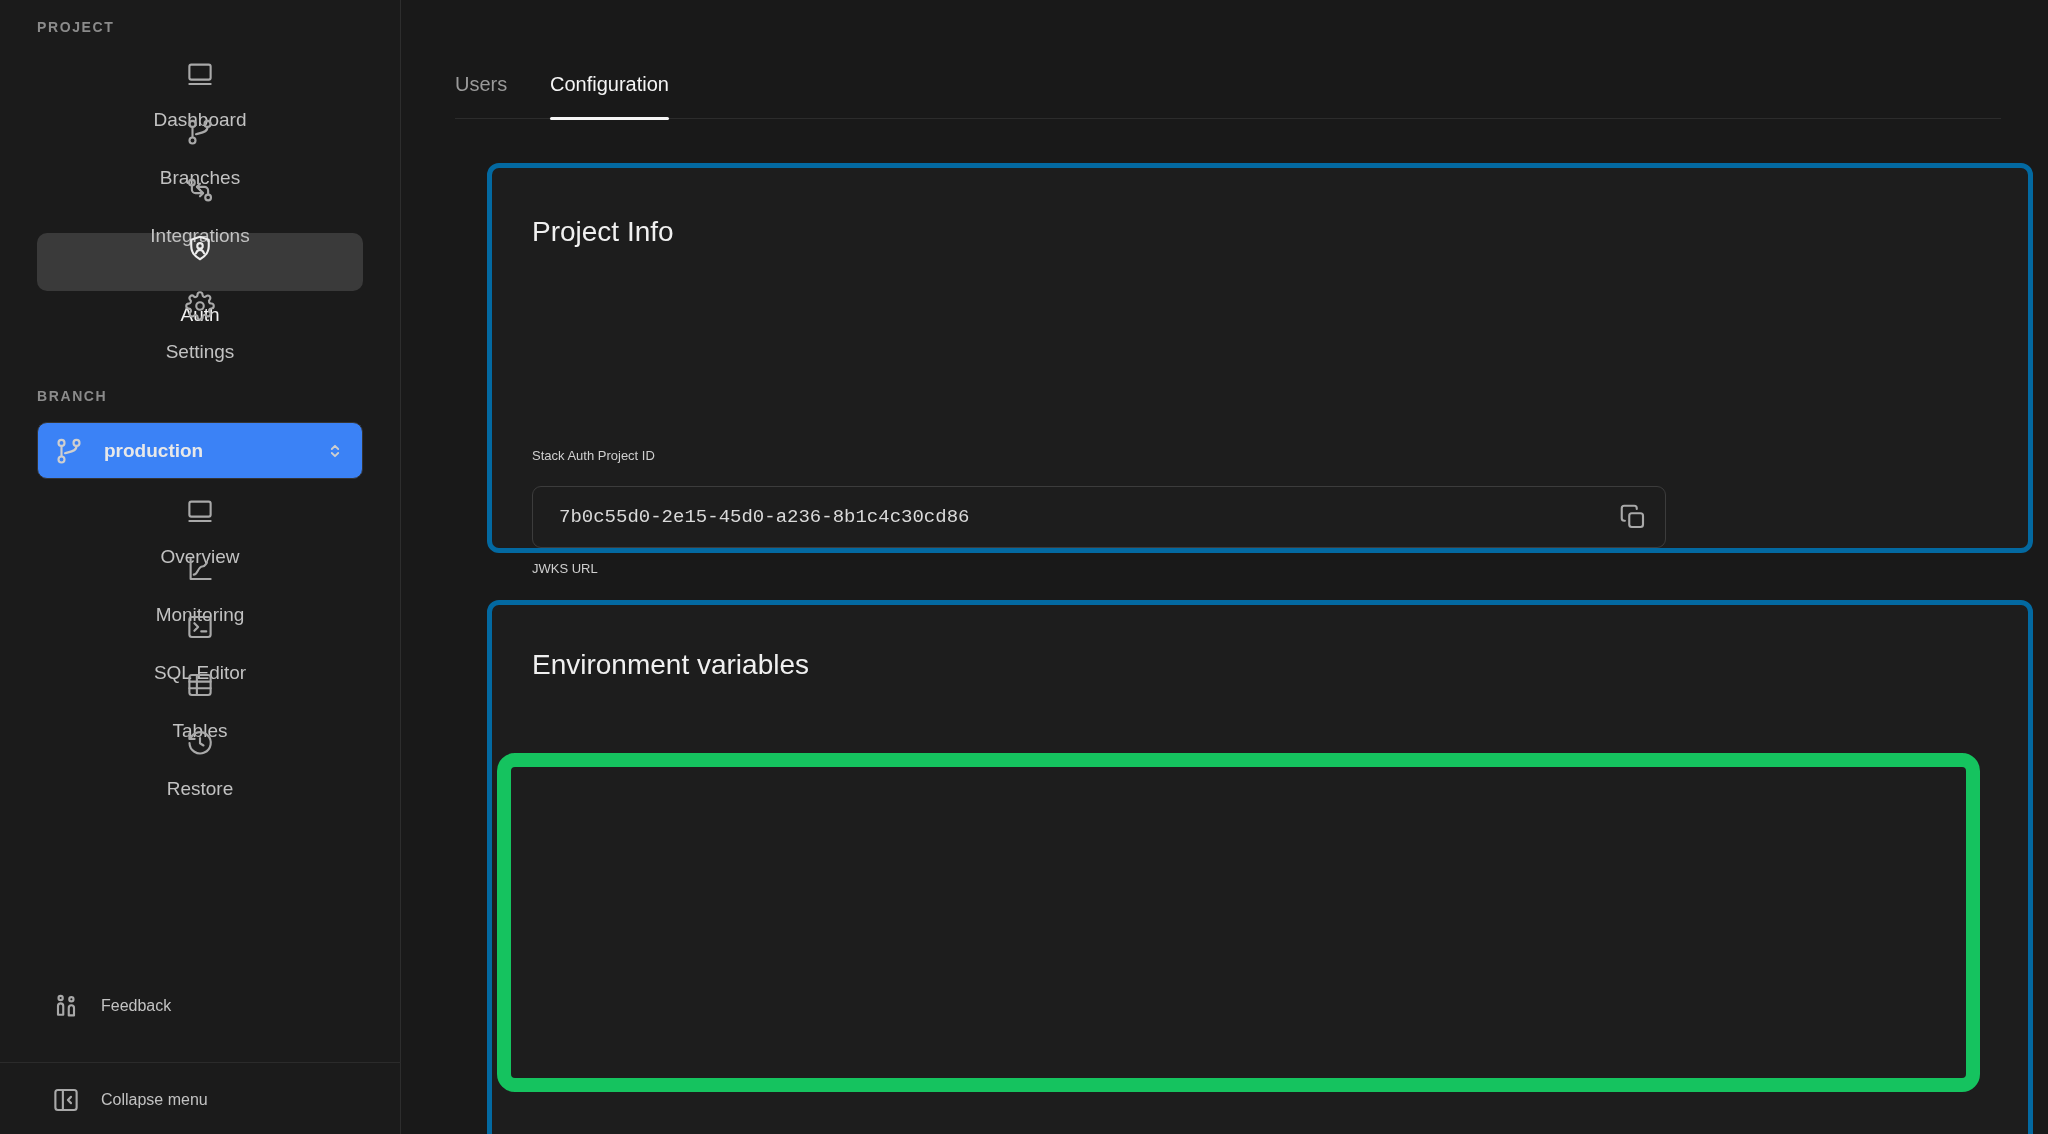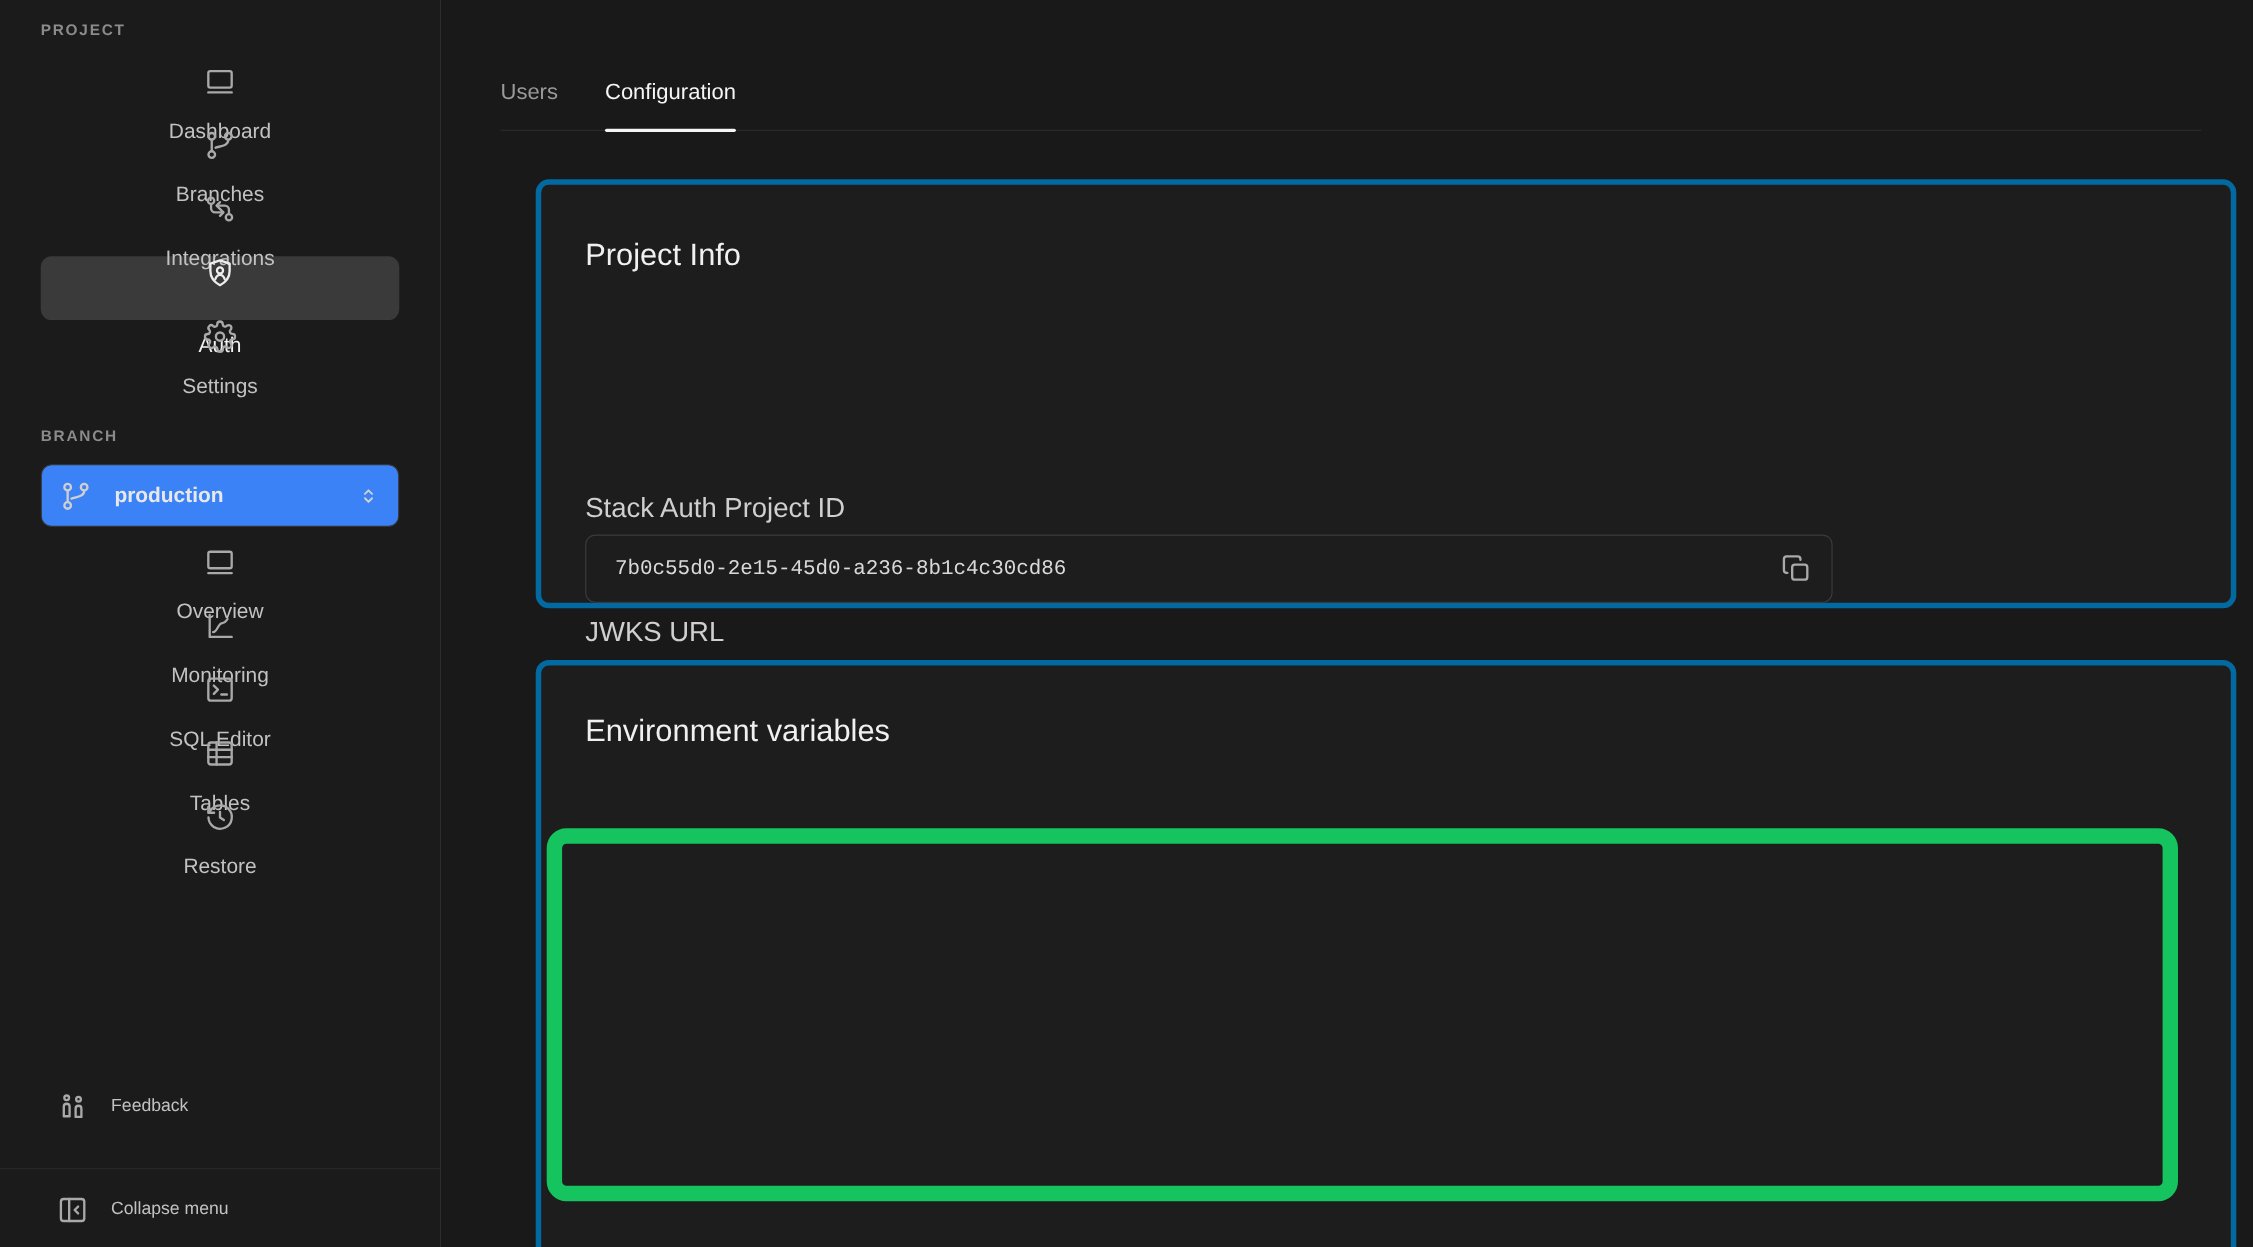--- a/index.html
+++ b/index.html
@@ -88,21 +88,21 @@
 
   .card{
     position:absolute;left:53px;width:1546px;
     background:var(--card);border:5px solid #0369a1;border-radius:12px;margin-left:32px;
   }
   .card-project-info{top:163px;height:390px;}
   .card-env{top:600px;height:700px;}
   .card h2{font-size:28px;font-weight:500;color:#f0f0f0;}
   .card-project-info h2{position:absolute;left:40px;top:48px;}
   .card-env h2{position:absolute;left:40px;top:44px;}
-  .field-label{position:absolute;left:40px;font-size:25px;color:#cfcfcf;}
+  .field-label{position:absolute;left:40px;font-size:13px;color:#cfcfcf;}
   .lbl-project-id{top:280px;}
   .lbl-jwks{top:393px;}
   .field{
     position:absolute;left:40px;width:1134px;height:62px;
     border:1px solid var(--input-border);border-radius:9px;
     display:flex;align-items:center;padding:0 56px 0 26px;
     font-size:19px;color:#d9d9d9;overflow:hidden;white-space:nowrap;
   }
   .field-project-id{top:318px;}
   .field-jwks{top:450px;}

